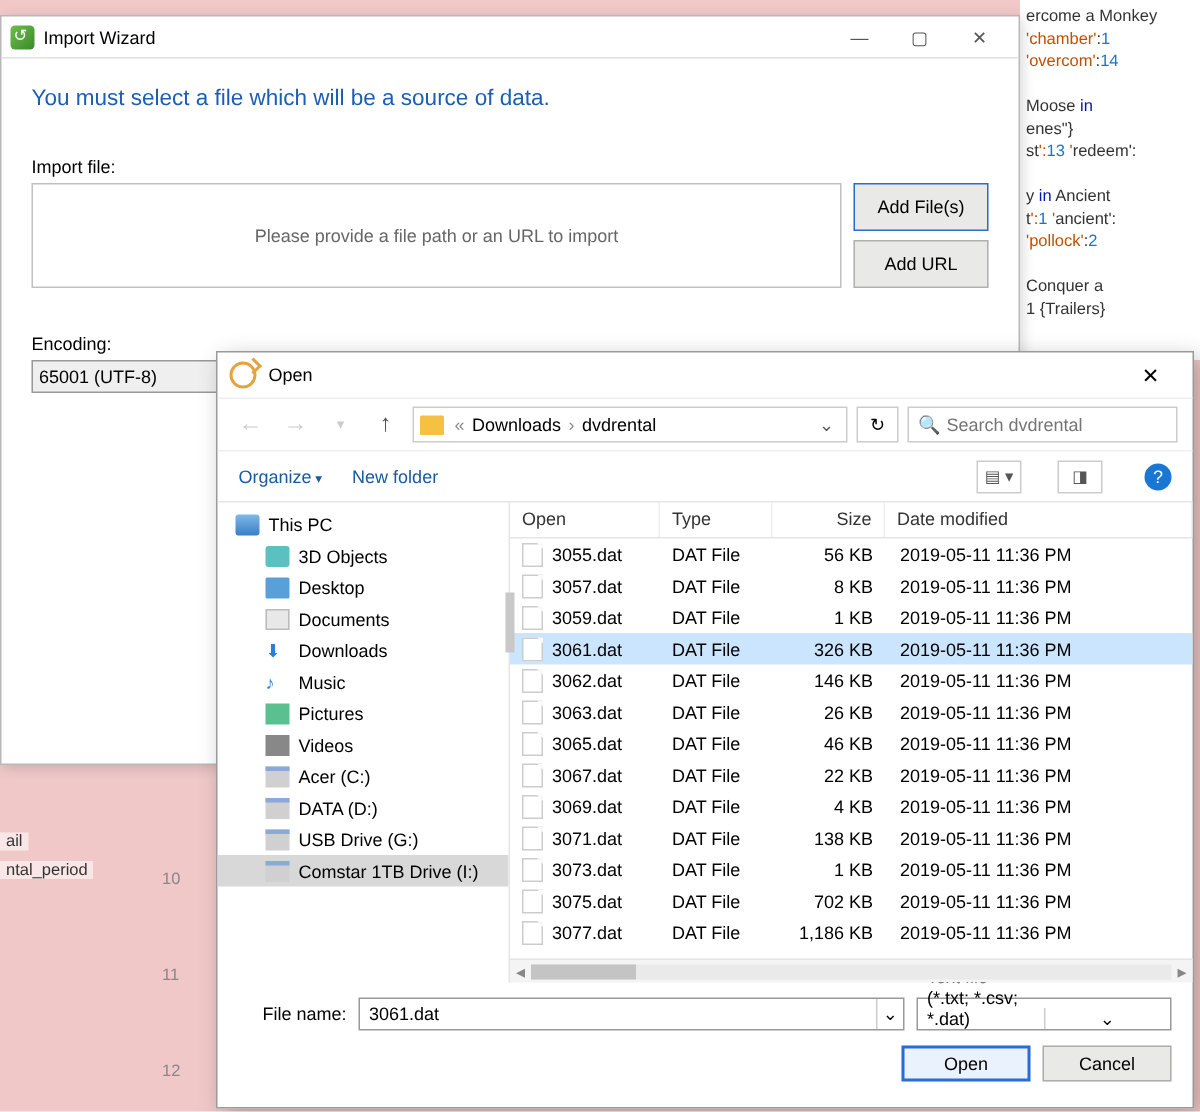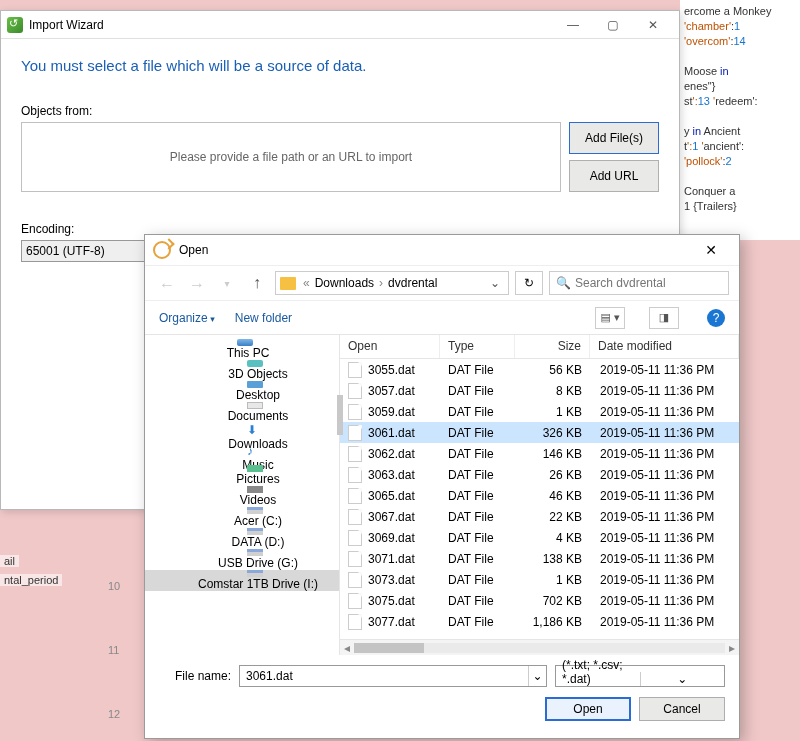--- a/index.html
+++ b/index.html
@@ -27,21 +27,21 @@
 .win-wizard .label { font-size:12px; padding: 0 20px 4px; }
 .win-wizard .pathrow { display:flex; padding: 0 20px; gap: 8px; }
 .win-wizard .pathbox { flex:1; height:70px; border:1px solid #c0c0c0; display:flex; align-items:center; justify-content:center; color:#666; font-size:12px; }
 .win-wizard .btncol { width: 90px; display:flex; flex-direction:column; gap:6px; }
 .win-wizard .btncol button { height:32px; background:#e9e9e7; border:1px solid #b0b0b0; font-size:12px; cursor:pointer; }
 .win-wizard .btncol button.primary { border:1px solid #2a6cd4; }
 .win-wizard .encrow { padding: 30px 20px 0; }
 .win-wizard .encrow select { width: 100%; height: 22px; border:1px solid #999; font-size:12px; margin-top:4px; }
 
 
-.win-open { position: absolute; left: 144px; top: 234px; width: 596px; height: 505px; background: #fff; border:1px solid #9a9a9a; box-shadow: 4px 4px 14px rgba(0,0,0,.25); }
+.win-open { position: absolute; left: 144px; top: 234px; width: 652px; height: 505px; background: #fff; border:1px solid #9a9a9a; box-shadow: 4px 4px 14px rgba(0,0,0,.25); }
 .win-open .titlebar { height: 30px; display:flex; align-items:center; padding: 0 8px; }
 .win-open .titlebar .oicon { width:18px; height:18px; border:2px solid #e6a23c; border-radius:50%; position:relative; margin-right:8px; }
 .win-open .titlebar .oicon:after{content:"";position:absolute;right:-4px;top:-3px;width:6px;height:6px;border-top:2px solid #e6a23c;border-right:2px solid #e6a23c;transform:rotate(45deg);}
 .win-open .titlebar .ttext { flex:1; font-size:12px; }
 .win-open .titlebar .close { width:40px; height:26px; display:flex; align-items:center; justify-content:center; font-size:14px; cursor:pointer; }
 .win-open .navbar { height:36px; display:flex; align-items:center; padding:0 10px; gap:6px; border-top:1px solid #eee; border-bottom:1px solid #eee; }
 .win-open .navbar .navarrow { width:24px; text-align:center; color:#777; cursor:pointer; font-size:16px; }
 .win-open .navbar .navarrow.disabled { color:#ccc; cursor:default; }
 .win-open .navbar .uparrow { color:#555; cursor:pointer; }
 .win-open .navbar .breadcrumb { flex:1; height:24px; border:1px solid #ccc; display:flex; align-items:center; padding:0 4px; gap:2px; font-size:12px; }
@@ -55,21 +55,21 @@
 .win-open .toolbar { height:34px; display:flex; align-items:center; padding:0 14px; gap:20px; border-bottom:1px solid #e5e5e5; }
 .win-open .toolbar .org { color:#19599f; cursor:pointer; }
 .win-open .toolbar .org:after{content:" ▾"; font-size:9px;}
 .win-open .toolbar .nf { color:#19599f; cursor:pointer; }
 .win-open .toolbar .spacer { flex:1; }
 .win-open .toolbar .tbtn { width:30px; height:22px; border:1px solid #ccc; display:flex; align-items:center; justify-content:center; cursor:pointer; font-size:11px; color:#555; margin-left:4px; }
 .win-open .toolbar .help { width:18px; height:18px; border-radius:50%; background:#1976d2; color:#fff; display:flex; align-items:center; justify-content:center; margin-left:8px; cursor:pointer; }
 
 .win-open .body { display:flex; height: 320px; }
 .win-open .tree { width:195px; border-right:1px solid #e5e5e5; overflow-y:auto; padding:4px 0; }
-.win-open .tree .node { display:flex; align-items:center; height:21px; padding-left:12px; font-size:12px; cursor:pointer; white-space:nowrap;flex-direction:column; }
+.win-open .tree .node { display:flex; align-items:center; height:21px; padding-left:12px; font-size:12px; cursor:pointer; white-space:nowrap; }
 .win-open .tree .node.child { padding-left:32px; }
 .win-open .tree .node.sel { background:#d8d8d8; }
 .win-open .tree .ic { width:16px; height:14px; margin-right:6px; display:inline-block; }
 .ic-pc{background:linear-gradient(#7fb8e8,#3a7fc4);border-radius:2px;}
 .ic-3d{background:#5bc0c0;border-radius:2px;}
 .ic-desk{background:#5aa0d8;border-radius:1px;}
 .ic-doc{background:#e8e8e8;border:1px solid #bbb;}
 .ic-dl{color:#2a7fd4;background:none;}
 .ic-mus{color:#2a7fd4;background:none;}
 .ic-pic{background:#5bc090;}
@@ -121,21 +121,21 @@
 
 <div class="win-wizard">
   <div class="titlebar">
     <span class="ticon"></span>
     <span class="ttext">Import Wizard</span>
     <span class="wbtn">—</span>
     <span class="wbtn">▢</span>
     <span class="wbtn">✕</span>
   </div>
   <div class="headline">You must select a file which will be a source of data.</div>
-  <div class="label">Objects from:</div>
+  <div class="label">Import file:</div>
   <div class="pathrow">
     <div class="pathbox">Please provide a file path or an URL to import</div>
     <div class="btncol">
       <button class="primary">Add File(s)</button>
       <button>Add URL</button>
     </div>
   </div>
   <div class="encrow">
     <div class="label" style="padding:0">Encoding:</div>
     <select>

